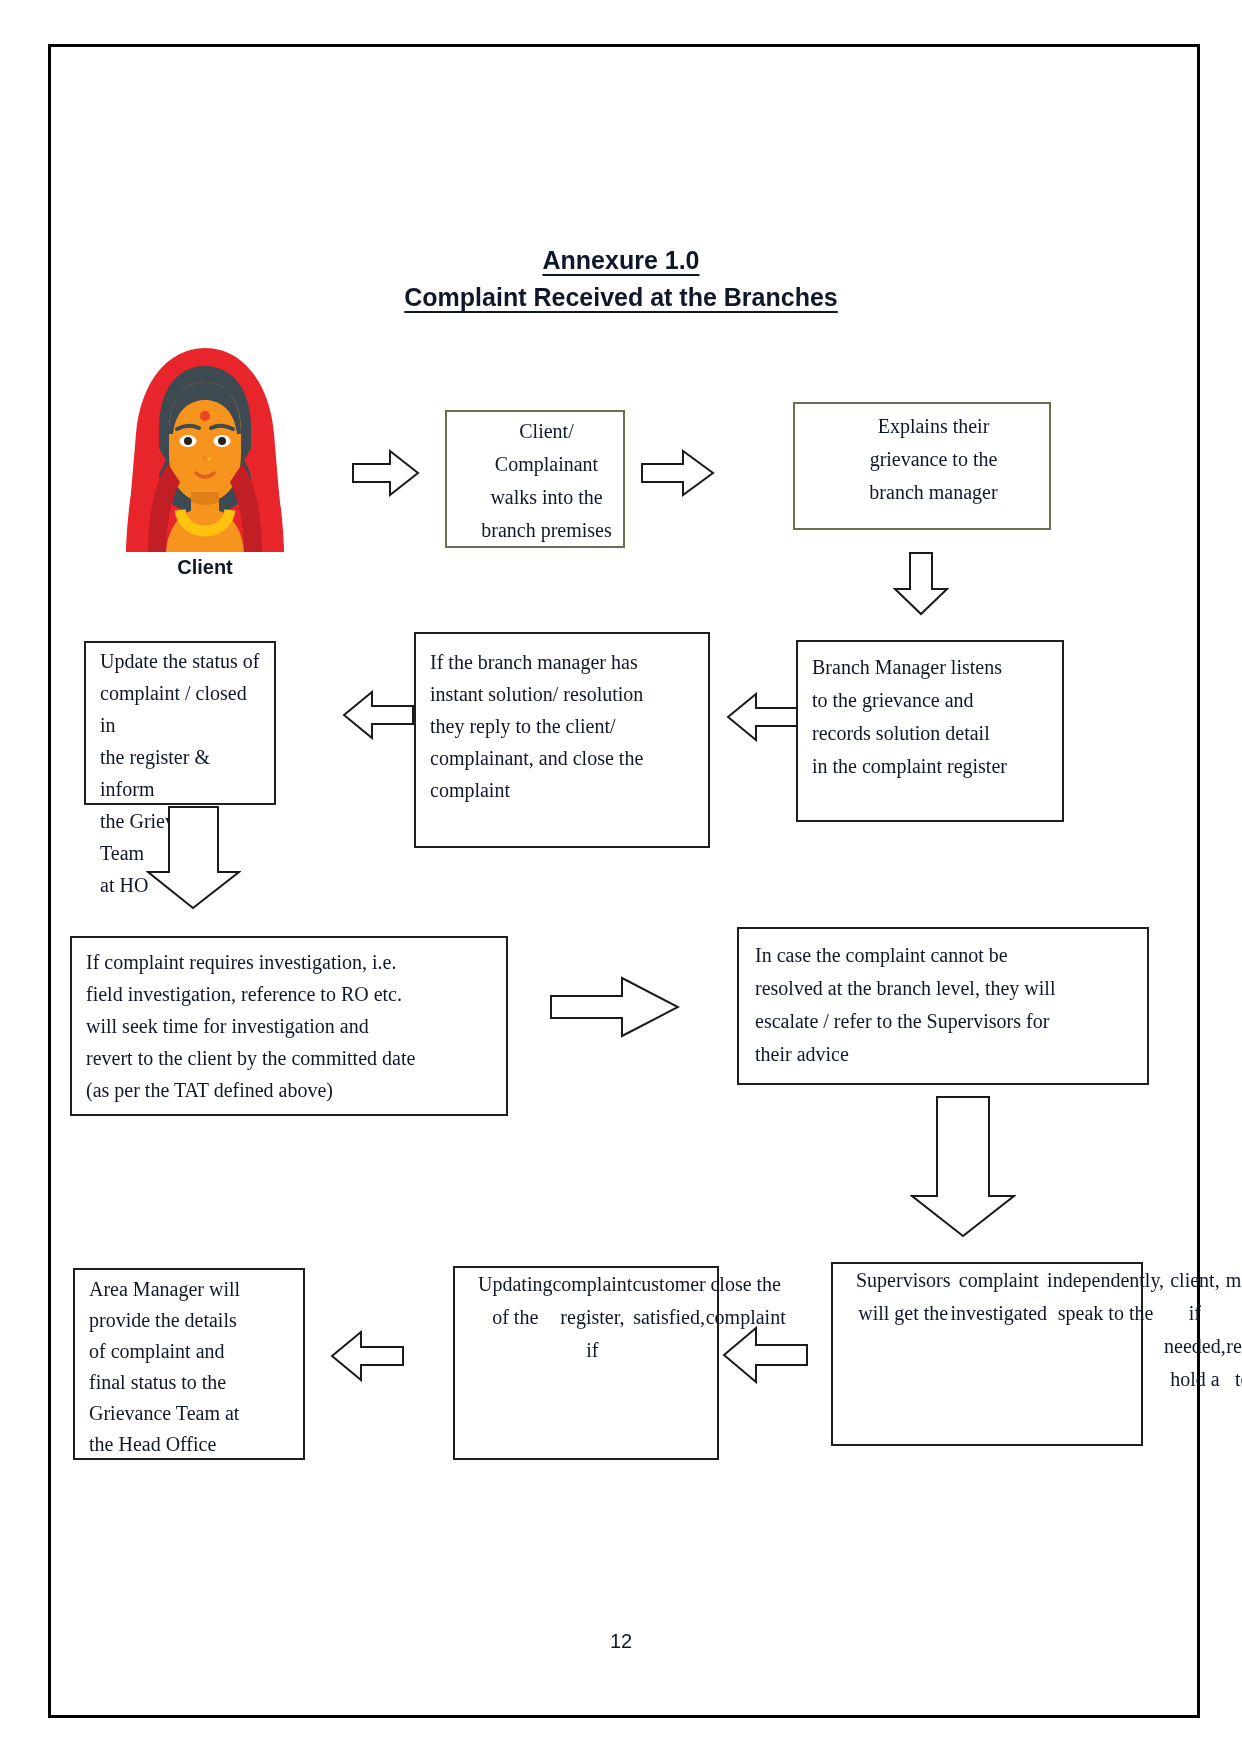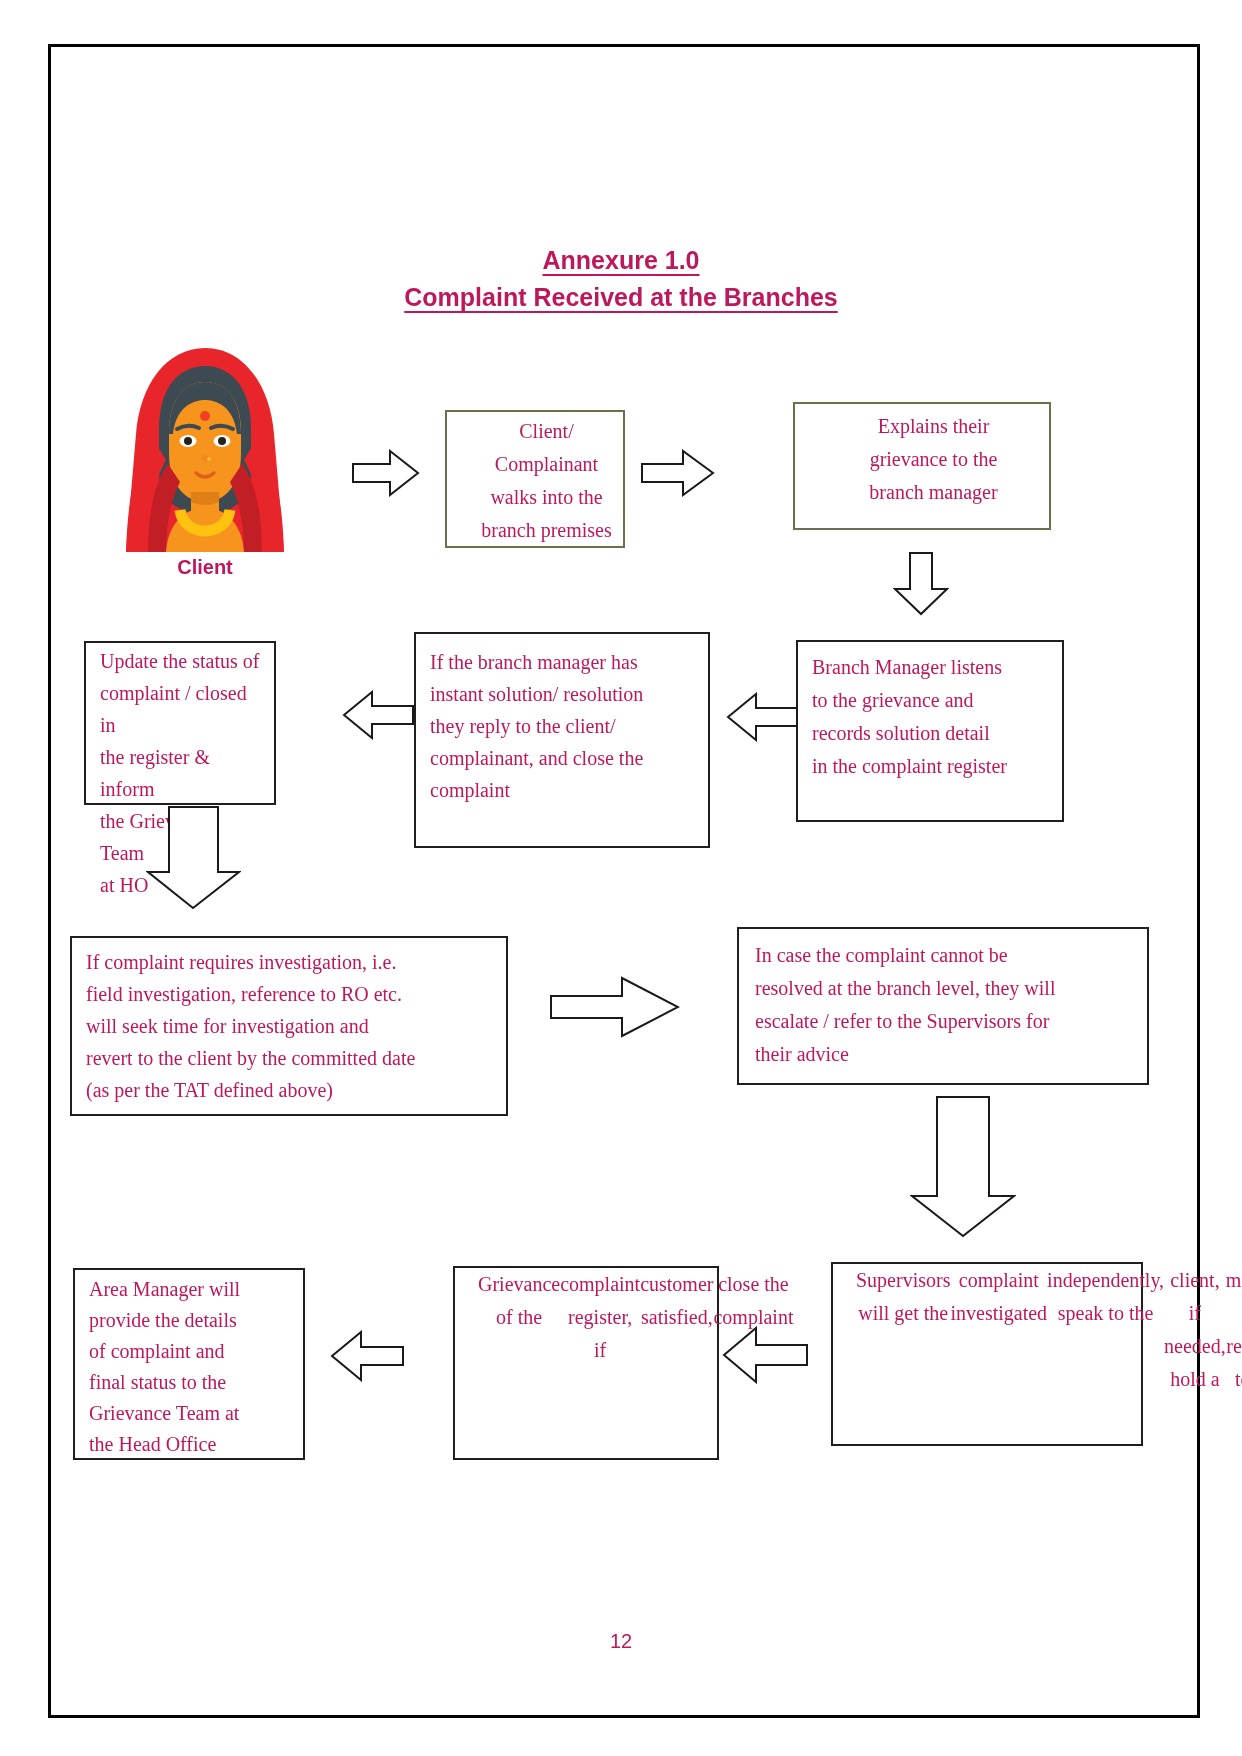--- a/index.html
+++ b/index.html
@@ -1,17 +1,17 @@
 <!DOCTYPE html>
 <html><head>
 <meta charset="utf-8">
 <style>
   html,body{margin:0;padding:0;background:#fff;}
   #page{position:relative;width:1242px;height:1756px;background:#fff;overflow:hidden;
-        font-family:"Liberation Sans",sans-serif;color:#be185d;}
+        font-family:"Liberation Sans",sans-serif;color:#0f172a;}
   #frame{position:absolute;left:48px;top:44px;width:1146px;height:1668px;border:3px solid #000;}
   .abs{position:absolute;}
   .title{width:100%;text-align:center;font-weight:bold;font-size:25px;
          text-decoration:underline;text-decoration-thickness:2px;text-underline-offset:5px;}
   .fbox{position:absolute;box-sizing:border-box;border:2px solid #1f1f1f;background:#fff;
         font-family:"Liberation Serif","DejaVu Serif",serif;font-size:20px;line-height:32px;padding-left:23px;}
   .fbox.accent{border-color:#6e6e4e;}
   .fbox.center{text-align:center;}
   .fbox.left{text-align:left;}
   .fbox.vcenter{display:flex;flex-direction:row;justify-content:flex-start;}
@@ -158,21 +158,21 @@
       <div>independently, speak to the</div>
       <div>client, if needed, hold a</div>
       <div>meeting and respond to her</div>
     </div>
   <div class="arrow" style="left:722px;top:1326px;">
     <svg width="86" height="58">
         <polygon class="apoly" points="85,19 34,19 34,2 2,29 34,56 34,39 85,39"></polygon>
       </svg>
   </div>
   <div class="fbox center vcenter lh33" style="left:453px;top:1266px;width:266px;height:194px;">
-      <div>Grievance of the</div>
+      <div>Updating of the</div>
       <div>complaint register, if</div>
       <div>customer satisfied,</div>
       <div>close the complaint</div>
     </div>
   <div class="arrow" style="left:330px;top:1330px;">
     <svg width="74" height="52">
         <polygon class="apoly" points="73,17 31,17 31,2 2,26 31,50 31,35 73,35"></polygon>
       </svg>
   </div>
   <div class="fbox left lh31" style="left:73px;top:1268px;width:232px;height:192px;padding:4px 14px;">

